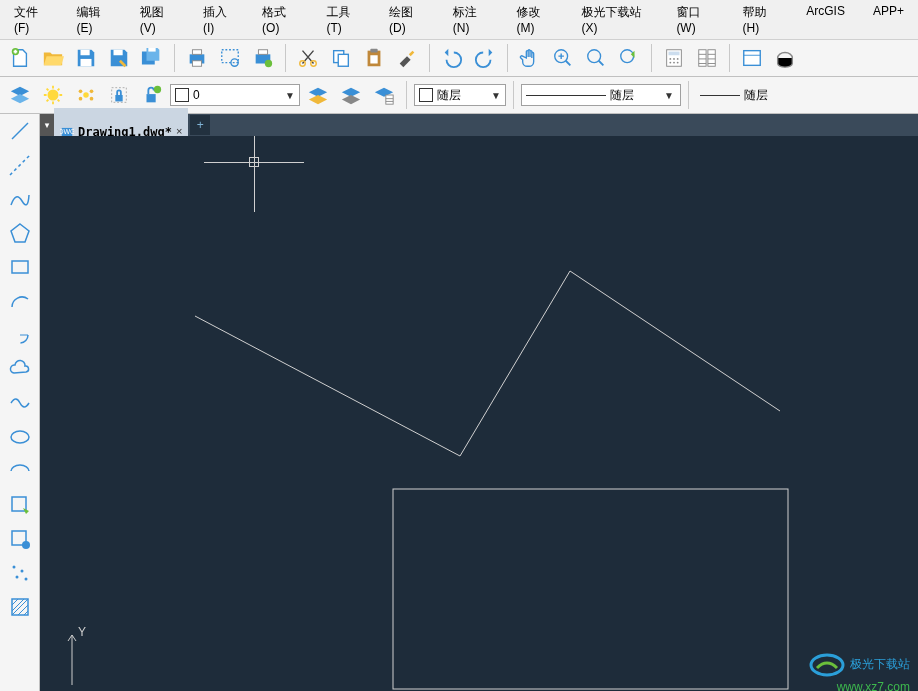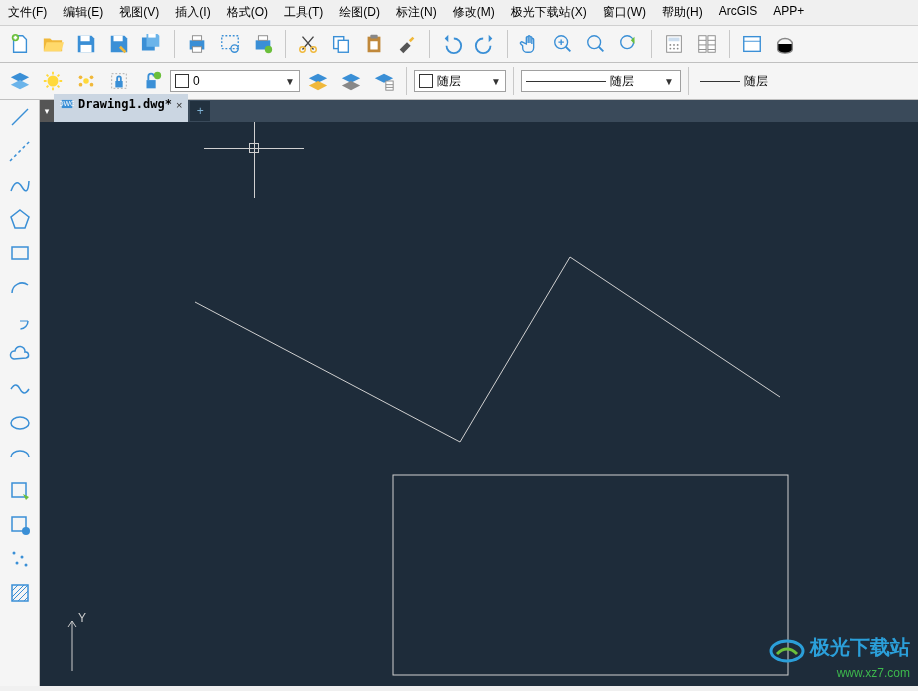--- a/index.html
+++ b/index.html
@@ -1,48 +1,48 @@
 <!DOCTYPE html>
 <html><head>
 <meta charset="utf-8">
 <style>
 * { margin: 0; padding: 0; box-sizing: border-box; font-family: "Microsoft YaHei", SimSun, Arial, sans-serif; font-size: 12px; }
 body { width: 918px; height: 691px; background: #f0f0f0; overflow: hidden; position: relative; }
 .menu-bar { display: flex; background: #f0f0f0; padding: 2px 0; border-bottom: 1px solid #d0d0d0; }
-.menu-item { padding: 2px 8px; cursor: pointer; }
+.menu-item { padding: 2px 14px; cursor: pointer; }
 .toolbar { display: flex; align-items: center; background: #f5f5f5; padding: 3px 5px; border-bottom: 1px solid #c0c0c0; gap: 3px; flex-wrap: nowrap; }
 .toolbar .sep { width: 1px; height: 28px; background: #c8c8c8; margin: 0 4px; }
 .tool-btn { width: 30px; height: 30px; display: flex; align-items: center; justify-content: center; cursor: pointer; border-radius: 2px; }
 .tool-btn svg { width: 22px; height: 22px; }
 .toolbar2 { display: flex; align-items: center; background: #f5f5f5; padding: 3px 5px; border-bottom: 1px solid #c0c0c0; gap: 3px; }
 .toolbar2 .sep { width: 1px; height: 28px; background: #c8c8c8; margin: 0 4px; }
 .layer-combo { display: flex; align-items: center; border: 1px solid #a0a0a0; background: white; height: 22px; padding: 0 4px; gap: 4px; }
 .combo-sq { width: 14px; height: 14px; border: 1px solid #333; background: white; }
 .combo-text { font-size: 12px; min-width: 50px; }
 .combo-arrow { font-size: 10px; color: #333; }
 .line-sample { display: inline-block; width: 80px; height: 1px; background: #333; }
 .main-area { display: flex; height: calc(100% - 105px); }
 .left-toolbar { width: 40px; background: #f5f5f5; border-right: 1px solid #c0c0c0; display: flex; flex-direction: column; padding: 2px 0; gap: 4px; }
 .left-tool { height: 30px; display: flex; align-items: center; justify-content: center; cursor: pointer; }
 .left-tool svg { width: 24px; height: 24px; }
 .canvas-wrap { flex: 1; display: flex; flex-direction: column; background: #1e2c3a; position: relative; }
 .tab-bar { height: 22px; background: #3a4a5a; display: flex; align-items: center; }
 .tab-arrow { width: 14px; height: 100%; background: #555; color: white; display: flex; align-items: center; justify-content: center; font-size: 9px; cursor: pointer; }
-.tab { display: flex; align-items: flex-end; background: #cbd6e2; padding: 17px 6px; height: 20px; gap: 4px; font-size: 11px; }
+.tab { display: flex; align-items: flex-start; background: #cbd6e2; padding: 17px 6px; height: 20px; gap: 4px; font-size: 11px; }
 .tab-close { font-size: 11px; cursor: pointer; color: #333; }
 .tab-new { width: 20px; height: 20px; background: #22313f; color: #7fb3d5; display: flex; align-items: center; justify-content: center; font-size: 12px; margin-left: 2px; cursor: pointer; }
 .canvas { flex: 1; position: relative; background: #1e2c3a; overflow: hidden; }
 .crosshair { position: absolute; left: 214px; top: 26px; }
 .crosshair .h { position: absolute; width: 100px; height: 1px; background: #d0d0d0; left: -50px; top: 0; }
 .crosshair .v { position: absolute; width: 1px; height: 100px; background: #d0d0d0; left: 0; top: -50px; }
 .crosshair .sq { position: absolute; width: 10px; height: 10px; border: 1px solid #d0d0d0; left: -5px; top: -5px; }
 .drawing { position: absolute; stroke: #d0d0d0; stroke-width: 1; fill: none; }
 .ucs { position: absolute; left: 20px; bottom: 10px; color: #ccc; font-size: 14px; }
 .watermark { position: absolute; right: 8px; bottom: 6px; text-align: right; }
-.wm1 { color: #2b9fd9; font-size: 20px; font-weight: bold; }
+.wm1 { color: #2b9fd9; font-size: 12px; font-weight: normal; }
 .wm2 { color: #3db84d; font-size: 12px; }
 </style>
 </head>
 <body>
 
 <div class="menu-bar">
   <div class="menu-item">文件(F)</div>
   <div class="menu-item">编辑(E)</div>
   <div class="menu-item">视图(V)</div>
   <div class="menu-item">插入(I)</div>

